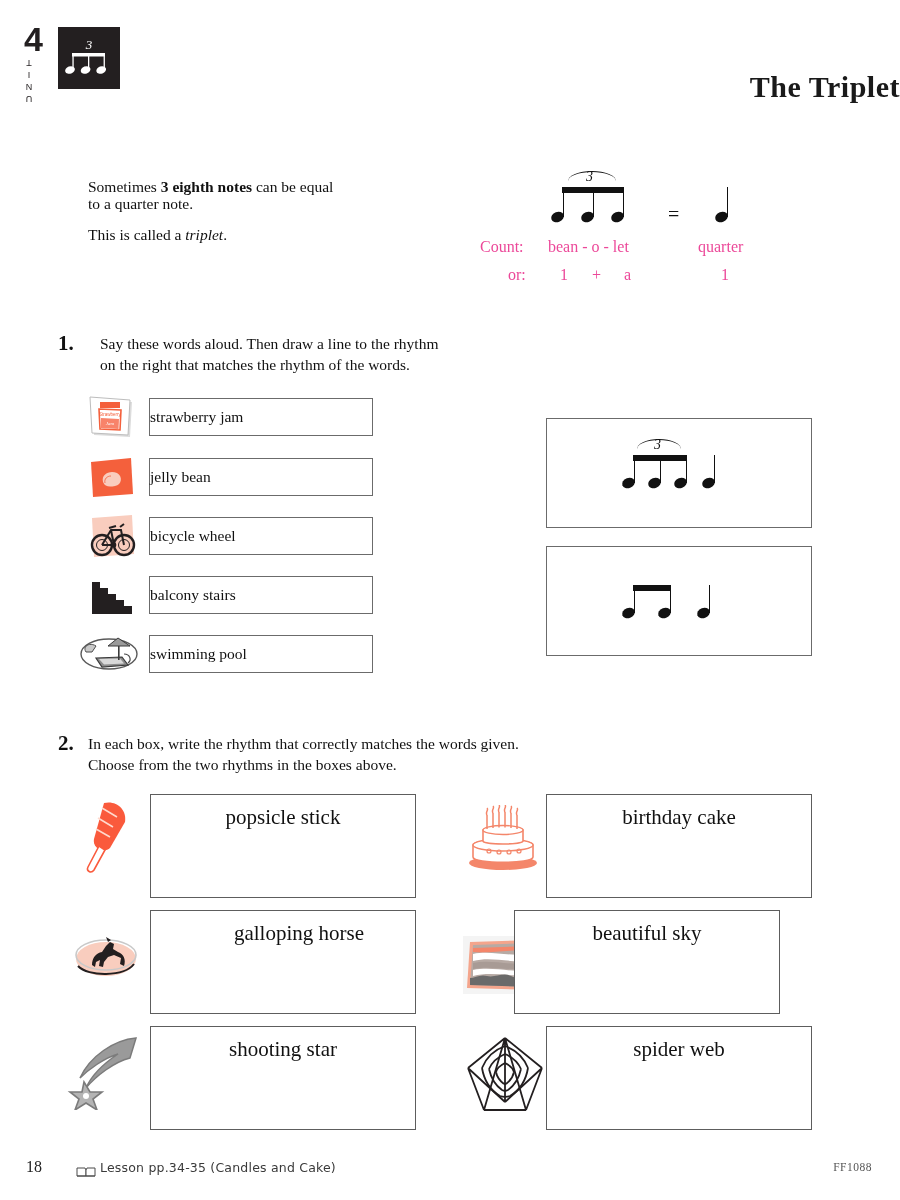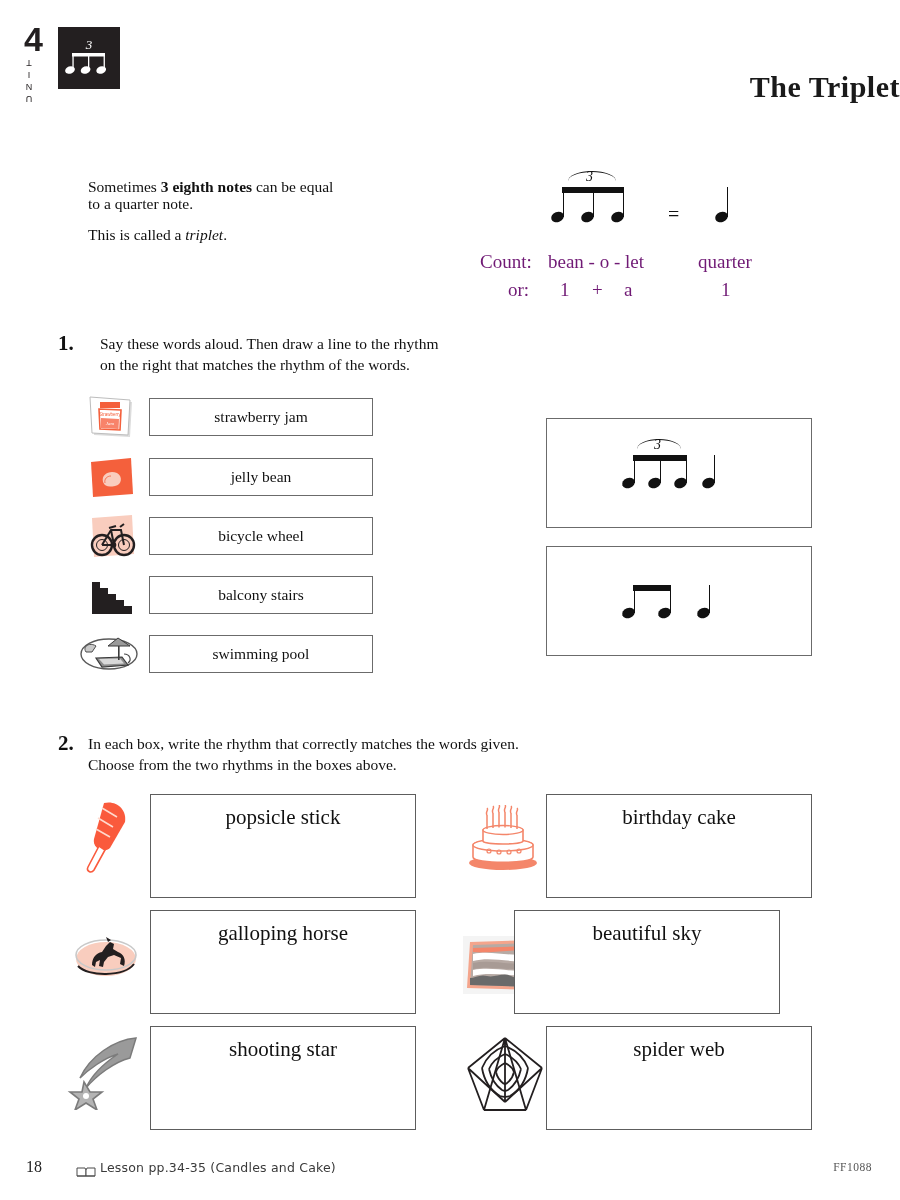--- a/index.html
+++ b/index.html
@@ -134,24 +134,23 @@
   }
   .demo .eq {
     position: absolute;
     left: 198px;
     top: 38px;
     font-size: 20px;
     color: #111;
   }
   .demo-label {
     position: absolute;
-    font-size: 19px;
-    color: #701a75;
+    font-size: 16px;
+    color: #ec4899;
     white-space: nowrap;
-    margin-top: 13px;
   }
 
   
   .ex-num {
     position: absolute;
     font-weight: bold;
     font-size: 21px;
     font-family: "Liberation Serif", "DejaVu Serif", serif;
   }
   .ex-text {
@@ -161,21 +160,21 @@
   }
 
   
   .wordbox {
     position: absolute;
     box-sizing: border-box;
     border: 1.2px solid #6b6b6b;
     background: #fff;
     display: flex;
     align-items: center;
-    justify-content: center;
+    justify-content: flex-start;
     font-size: 15.5px;
     color: #111;
   }
   .icon-cell {
     position: absolute;
     display: flex;
     align-items: center;
     justify-content: center;
   }
 
@@ -426,21 +425,21 @@
     <svg width="78" height="80" viewBox="0 0 78 80">
       <path d="M70 8 C48 10, 24 26, 14 48 C22 40, 38 28, 52 24 C40 32, 26 44, 20 58 C30 46, 48 32, 64 28 Z" fill="#9a9a9a" stroke="#7b7b7b" stroke-width="1.5"></path>
       <path d="M18 52 L24 62 L36 62 L27 69 L31 80 L20 73 L9 80 L13 69 L4 62 L16 62 Z" fill="#b4b4b4" stroke="#7b7b7b" stroke-width="1.6"></path>
       <circle cx="20" cy="66" r="3" fill="#ffffff"></circle>
     </svg>
   </div>
 
   <div class="answerbox" style="left:150px;top:794px;width:266px;height:104px;">
     <div class="answer-label">popsicle stick</div>
   </div>
-  <div class="answerbox" style="left:150px;top:910px;width:266px;height:104px;">
+  <div class="answerbox" style="left:150px;top:910px;width:266px;height:104px;padding-left:16px;">
     <div class="answer-label">galloping horse</div>
   </div>
   <div class="answerbox" style="left:150px;top:1026px;width:266px;height:104px;">
     <div class="answer-label">shooting star</div>
   </div>
 
   <div class="icon-cell" style="left:463px;top:805px;width:80px;height:70px;">
     <svg width="80" height="70" viewBox="0 0 80 70">
       <ellipse cx="40" cy="58" rx="34" ry="7" fill="#F4866A"></ellipse>
       <path d="M10 40 C10 34, 70 34, 70 40 L70 52 C70 59, 10 59, 10 52 Z" fill="#ffffff" stroke="#F4866A" stroke-width="1.6"></path>

